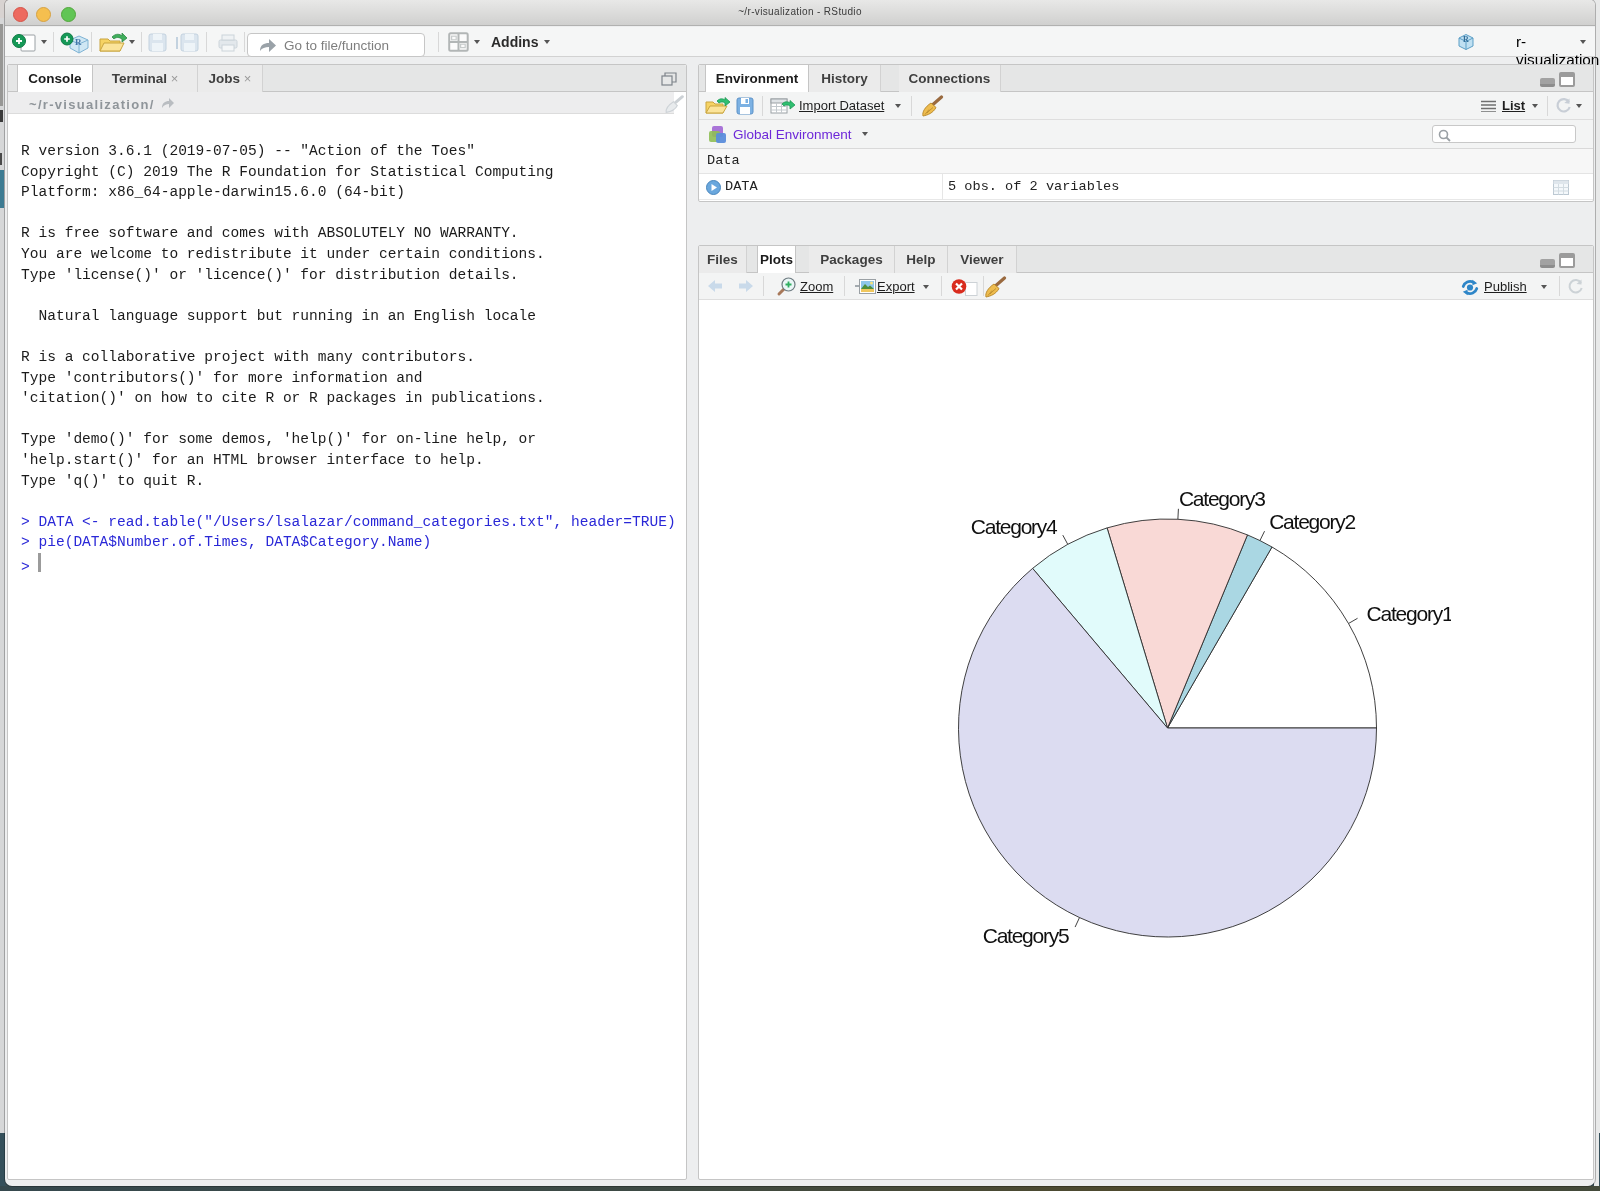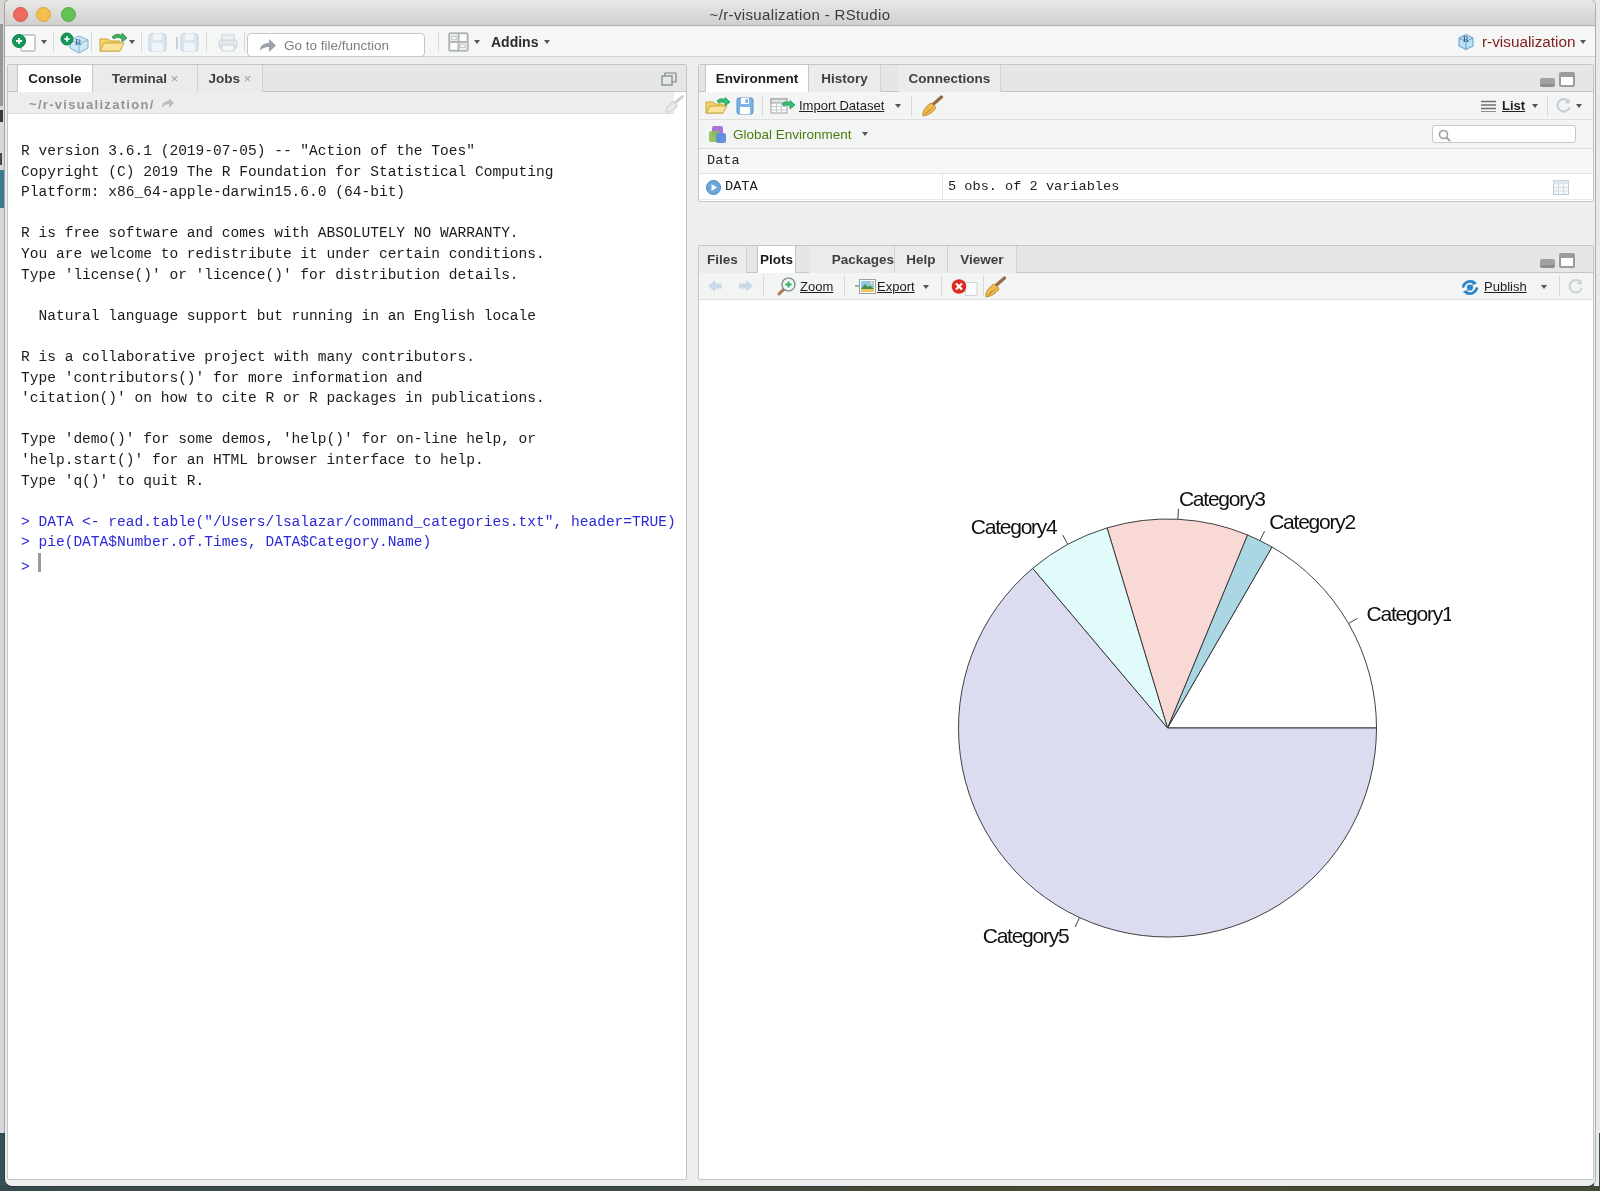--- a/index.html
+++ b/index.html
@@ -16,21 +16,21 @@
 .bgdark { left:0; top:24px; width:2.5px; height:82px; background:#979795; }
 .bgm1 { left:0; top:110px; width:3px; height:12px; background:#3a3a3a; }
 .bgm2 { left:0; top:153px; width:2px; height:12px; background:#4a4a4a; }
 .bgblue { left:0; top:170px; width:3.5px; height:38px; background:#3d7b92; }
 .bgteal { left:0; top:1133px; width:5px; height:58px; background:#35505b; }
 .bgbottom { left:0; top:1186px; width:1600px; height:5px; background:linear-gradient(90deg,#36494e,#3d4a44 40%,#4e4a2e 70%,#434a3a); }
 
 .win { left:5px; top:0; width:1590px; height:1186px; background:#edeeef; border-radius:5px 5px 7px 7px; box-shadow:0 0 0 1px rgba(0,0,0,0.25); }
 .titlebar { left:0; top:0; width:1590px; height:26px; background:linear-gradient(#e8e8e7,#d0d0cf); border-bottom:1px solid #b1b1b0; border-radius:5px 5px 0 0; }
 .tl { top:7px; width:15px; height:15px; border-radius:50%; }
-.title { top:5.5px; left:0; width:1590px; text-align:center; font-size:15px; letter-spacing:0.35px; color:#3b3b3b; }
+.title { top:5.5px; left:0; width:1590px; text-align:center; font-size:10px; letter-spacing:0.35px; color:#3b3b3b; }
 .toolbar { left:0; top:27px; width:1590px; height:30px; background:#f5f6f6; border-bottom:1px solid #d2d2d2; }
 .sep { width:1px; background:#d8d8d8; }
 .caret { width:0; height:0; border-left:3.5px solid transparent; border-right:3.5px solid transparent; border-top:4.5px solid #555; }
 .gtf { left:242px; top:6px; width:178px; height:24px; background:#fff; border:1px solid #c6c6c6; border-radius:4px; }
 .gtf span { position:absolute; left:36px; top:4px; font-size:13.5px; color:#7e7e7e; }
 
 .panel { background:#fff; border:1px solid #c5c5c5; border-radius:2px; }
 .tabbar { position:absolute; left:0; top:0; right:0; height:27px; background:#e5e6e6; border-bottom:1px solid #c5c5c5; border-radius:2px 2px 0 0;text-decoration:underline; }
 .tab { position:absolute; top:0; height:27px; font-size:13.5px; font-weight:bold; color:#3f3f3f; text-align:center; line-height:27px; background:#ebebeb; border-right:1px solid #d2d2d2; }
 .tab.active { background:#fff; border-left:1px solid #c5c5c5; border-right:1px solid #c5c5c5; height:28px; color:#1c1c1c; }
@@ -38,21 +38,21 @@
 
 #consolePanel { left:7px; top:64px; width:680px; height:1116px; }
 .conpath { position:absolute; left:0; top:27px; right:12px; height:22px; background:#ededee; border-bottom:1px solid #dcdcdc; }
 .conpath .pathtxt { position:absolute; left:21px; top:4.5px; font-size:13px; color:#8f959a; font-weight:bold; letter-spacing:1.3px; }
 pre.console { position:absolute; left:13px; top:76px; font-family:"Liberation Mono",monospace; font-size:14.55px; line-height:20.6px; color:#1b1b1b; }
 pre.console .b { color:#2a28d7; }
 
 #envPanel { left:698px; top:64px; width:896px; height:138px; }
 .envtools { position:absolute; left:0; top:27px; right:0; height:28px; background:#f3f4f4; border-bottom:1px solid #dedede; }
 .envglobal { position:absolute; left:0; top:55px; right:0; height:29px; background:#f3f4f4; border-bottom:1px solid #d9d9d9; }
-.envglobal .glbl { position:absolute; left:34px; top:7px; font-size:13.5px; color:#4d7c0f; }
+.envglobal .glbl { position:absolute; left:34px; top:7px; font-size:13.5px; color:#6d28d9; }
 .search { position:absolute; right:17px; top:5px; width:144px; height:18px; background:#fff; border:1px solid #c8c8c8; border-radius:3px; }
 .datahdr { position:absolute; left:0; top:84px; right:0; height:25px; background:#f7f7f7; border-bottom:1px solid #e4e4e4; font-family:"Liberation Mono",monospace; font-size:13.6px; color:#222; }
 .datarow { position:absolute; left:0; top:109px; right:0; height:26px; background:#fff; border-bottom:1px solid #e8e8e8; font-family:"Liberation Mono",monospace; font-size:13.6px; color:#222; }
 .toolttl { font-size:13px; color:#1e1e1e;text-decoration:underline; }
 
 #plotsPanel { left:698px; top:245px; width:896px; height:935px; }
 .plottools { position:absolute; left:0; top:27px; right:0; height:27px; background:#f3f4f4; border-bottom:1px solid #dedede; }
 </style>
 </head>
 <body>
@@ -138,21 +138,21 @@
       </svg>
       <div class="abs caret" style="left:469px;top:13px;"></div>
       <span class="abs" style="left:486px;top:7px;font-size:14px;font-weight:bold;color:#2b2b2b;">Addins</span>
       <div class="abs caret" style="left:539px;top:13px;"></div>
 
       <svg class="abs" style="left:1452px;top:6px;" width="18" height="18" viewBox="0 0 18 18">
         <path d="M2 5 L9 1.5 L16 5 L16 13 L9 16.5 L2 13 Z" fill="#bfe0f2" stroke="#5c9fc6"></path>
         <path d="M2 5 L9 8.5 L16 5 M9 8.5 L9 16.5" fill="none" stroke="#5c9fc6"></path>
         <text x="6" y="9" font-size="8" fill="#336e99" font-family="Liberation Serif,serif" font-weight="bold">R</text>
       </svg>
-      <span class="abs" style="left:1477px;top:6px;font-size:15.3px;color:#7f1d1d;">r-visualization</span>
+      <span class="abs" style="left:1511px;top:6px;font-size:15.3px;color:#000000;">r-visualization</span>
       <div class="abs caret" style="left:1575px;top:13px;"></div>
     </div>
   </div>
 
   <div class="abs panel" id="consolePanel">
     <div class="tabbar">
       <div class="tab active" style="left:9px; width:76px;">Console</div>
       <div class="tab" style="left:85px; width:105px;">Terminal <span class="tabx">×</span></div>
       <div class="tab" style="left:190px; width:65px;">Jobs <span class="tabx">×</span></div>
       <svg class="abs" style="left:653px;top:6px;" width="17" height="16" viewBox="0 0 17 16">
@@ -272,21 +272,21 @@
         <rect x="0.5" y="0.5" width="15" height="3.5" fill="#dfe6ec"></rect>
         <path d="M0.5 7.5 h15 M0.5 11 h15 M5.5 4 v10.5 M10.5 4 v10.5" stroke="#d3dce2" fill="none"></path>
       </svg>
     </div>
   </div>
 
   <div class="abs panel" id="plotsPanel">
     <div class="tabbar">
       <div class="tab" style="left:0px; width:48px;">Files</div>
       <div class="tab active" style="left:58px; width:39px;">Plots</div>
-      <div class="tab" style="left:110px; width:86px;text-align:right;">Packages</div>
+      <div class="tab" style="left:110px; width:86px;">Packages</div>
       <div class="tab" style="left:196px; width:53px;">Help</div>
       <div class="tab" style="left:249px; width:69px;">Viewer</div>
       <div class="abs" style="left:841px;top:13px;width:15px;height:9px;background:#a2a2a2;border-bottom:3px solid #8d8d8d;border-radius:2px;"></div>
       <div class="abs" style="left:860px;top:7px;width:16px;height:15px;border:2px solid #9b9b9b;border-top:5px solid #9b9b9b;border-radius:2px;background:#fff;"></div>
     </div>
     <div class="plottools">
       <svg class="abs" style="left:7px;top:5px;" width="18" height="16" viewBox="0 0 18 16">
         <path d="M9 2 L2 8 L9 14 L9 10.5 L16 10.5 L16 5.5 L9 5.5 Z" fill="#c9daea"></path>
       </svg>
       <svg class="abs" style="left:38px;top:5px;" width="18" height="16" viewBox="0 0 18 16">

